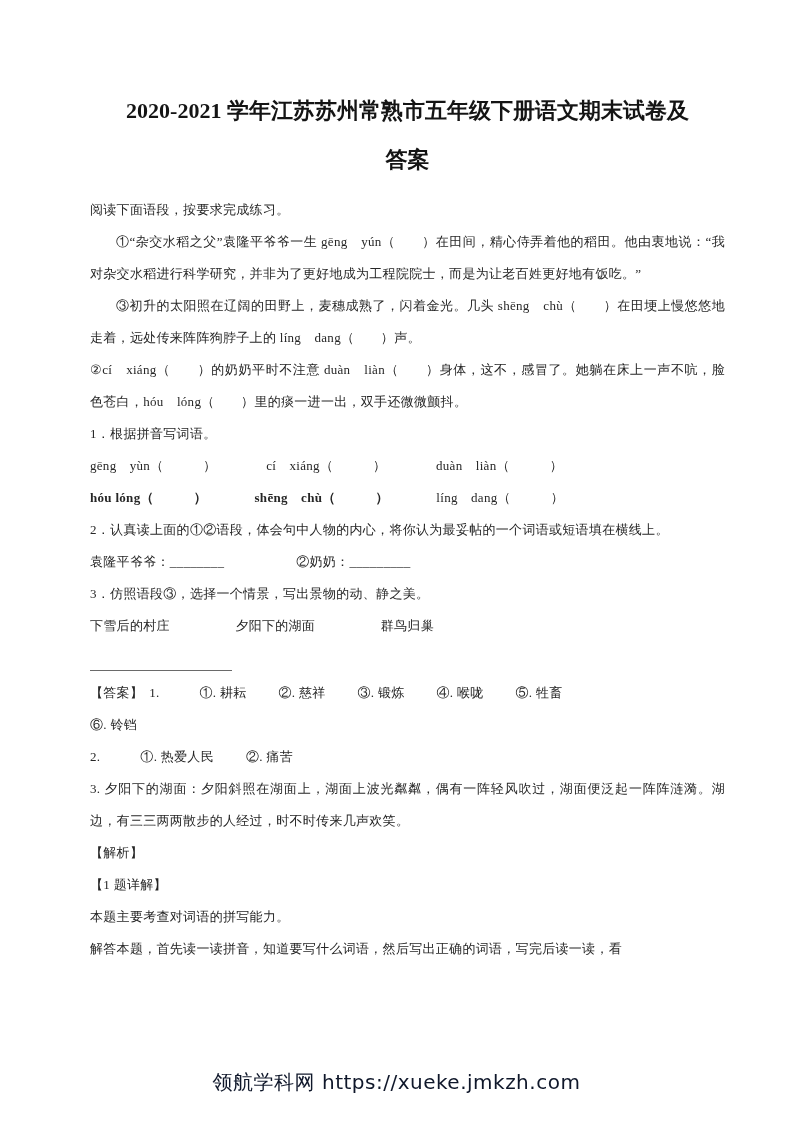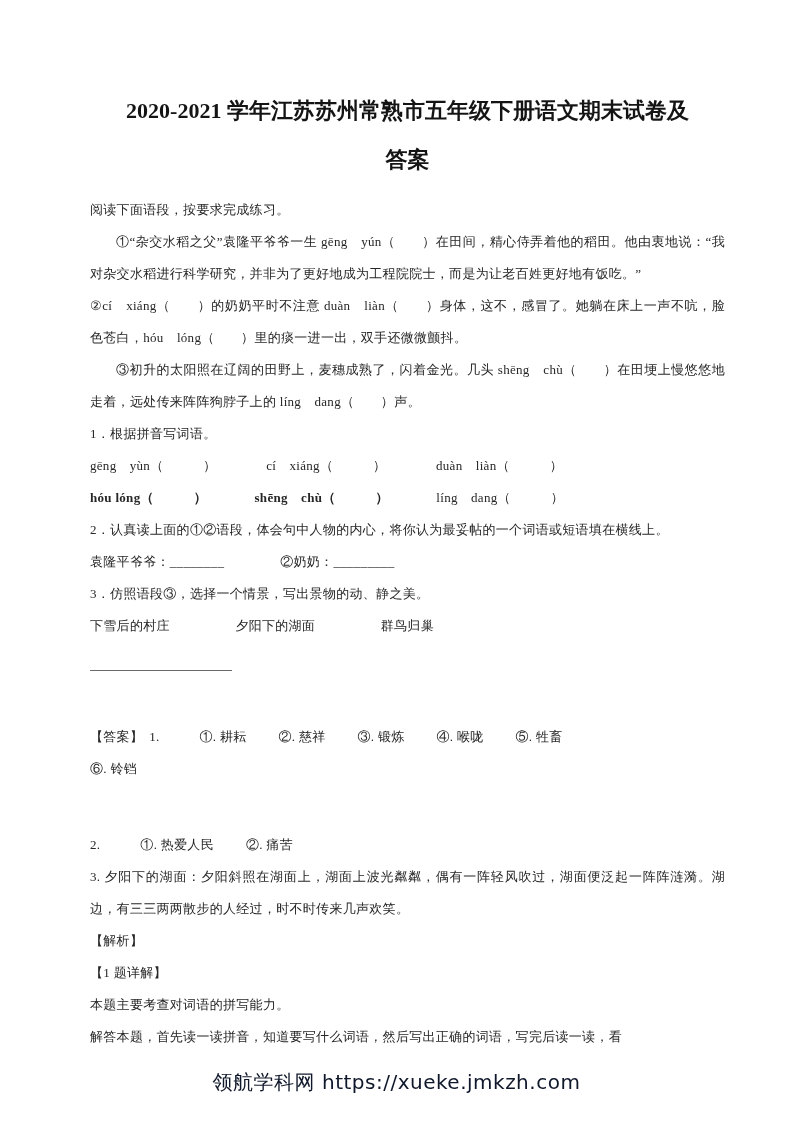--- a/index.html
+++ b/index.html
@@ -25,28 +25,28 @@
   .line {
     font-size:13px; line-height:32px; margin:0;
     letter-spacing:0.3px;
   }
   .just { text-align:justify; }
   .indent2 { text-indent:2em; }
   .py-row span { display:inline-block; }
   .py-gap-a { margin-right:46px; }
   .py-gap-b { margin-right:44px;font-weight:bold; }
   .blank-row span { display:inline-block; }
-  .blank-gap { margin-right:56px; }
+  .blank-gap { margin-right:72px; }
   .scn-gap { margin-right:62px; }
   .answer-blank {
     width:142px; height:20px;
     border-bottom:1px solid #6a6a6a;
     margin:8px 0 6px 0;
   }
-  .ans-items span { display:inline-block;margin-top:44px; }
+  .ans-items span { display:inline-block; }
   .ans-label-gap { margin-right:6px; }
   .ans-num-gap { margin-right:40px; }
   .ans-item-gap { margin-right:32px; }
   .footer {
     position:absolute; left:0; right:0; bottom:26px;
     text-align:center;
     font-family:"DejaVu Sans","Liberation Sans",sans-serif;
     font-size:20px; color:#0f172a;
     letter-spacing:0.5px;
   }
@@ -58,22 +58,22 @@
 
   <h1 class="doc-title">
     <span>2020-2021 学年江苏苏州常熟市五年级下册语文期末试卷及</span><br>
     <span>答案</span>
   </h1>
 
 
   <p class="line">阅读下面语段，按要求完成练习。</p>
 
   <p class="line just indent2">①“杂交水稻之父”袁隆平爷爷一生 gēng　yún（　　）在田间，精心侍弄着他的稻田。他由衷地说：“我对杂交水稻进行科学研究，并非为了更好地成为工程院院士，而是为让老百姓更好地有饭吃。”</p>
+  <p class="line just indent2">③初升的太阳照在辽阔的田野上，麦穗成熟了，闪着金光。几头 shēng　chù（　　）在田埂上慢悠悠地走着，远处传来阵阵狗脖子上的 líng　dang（　　）声。</p>
   <p class="line just">②cí　xiáng（　　）的奶奶平时不注意 duàn　liàn（　　）身体，这不，感冒了。她躺在床上一声不吭，脸色苍白，hóu　lóng（　　）里的痰一进一出，双手还微微颤抖。</p>
-  <p class="line just indent2">③初升的太阳照在辽阔的田野上，麦穗成熟了，闪着金光。几头 shēng　chù（　　）在田埂上慢悠悠地走着，远处传来阵阵狗脖子上的 líng　dang（　　）声。</p>
 
   <p class="line">1．根据拼音写词语。</p>
 
   <p class="line py-row">
     <span class="py-gap-a">gēng　yùn（　　　）</span>
     <span class="py-gap-a">cí　xiáng（　　　）</span>
     <span>duàn　liàn（　　　）</span>
   </p>
   <p class="line py-row">
     <span class="py-gap-b">hóu lóng（　　　）</span>

